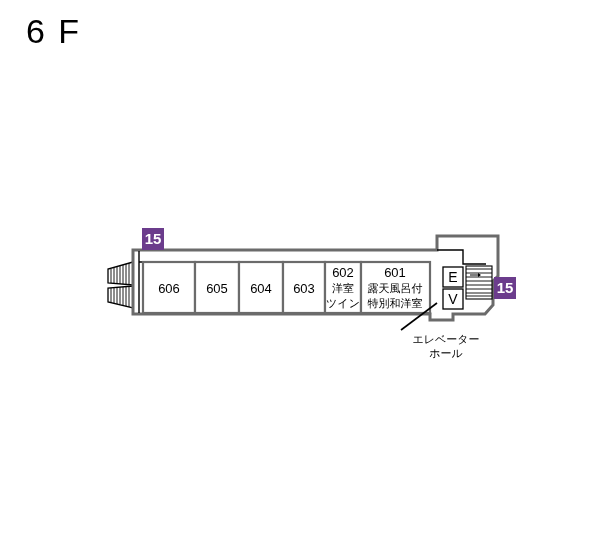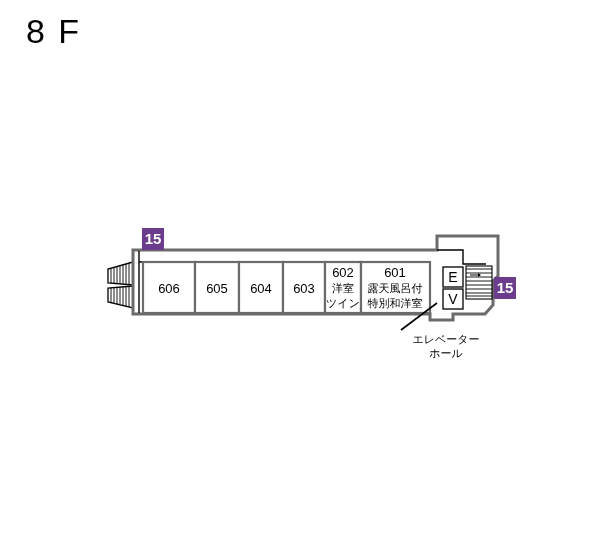--- a/index.html
+++ b/index.html
@@ -106,21 +106,21 @@
     font-size: 15px;
     font-weight: 700;
     fill: #ffffff;
     text-anchor: middle;
     dominant-baseline: middle;
   }
 </style>
 </head>
 <body>
 
-<div id="floor-title">8 F</div>
+<div id="floor-title">6 F</div>
 
 <div id="plan-wrap">
   <svg class="plan" viewBox="0 0 600 552" xmlns="http://www.w3.org/2000/svg">
 
     <g>
       <path d="M 133 262 L 108 269 L 108 283 L 133 285 Z" fill="#ffffff" stroke="#000000" stroke-width="1.3"></path>
       <path d="M 133 286 L 108 288 L 108 302 L 133 308 Z" fill="#ffffff" stroke="#000000" stroke-width="1.3"></path>
       <g>
         <line class="hatch-line-thin" x1="111" y1="269" x2="111" y2="283"></line>
         <line class="hatch-line-thin" x1="114" y1="268" x2="114" y2="283"></line>

